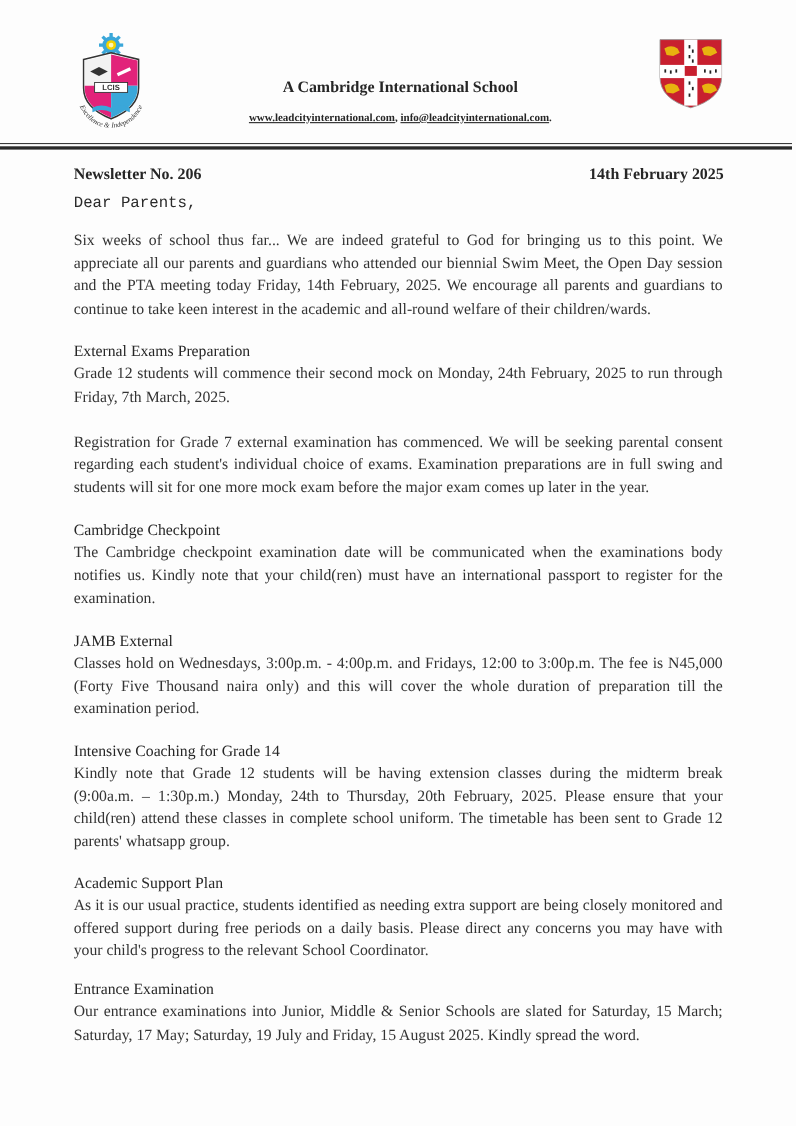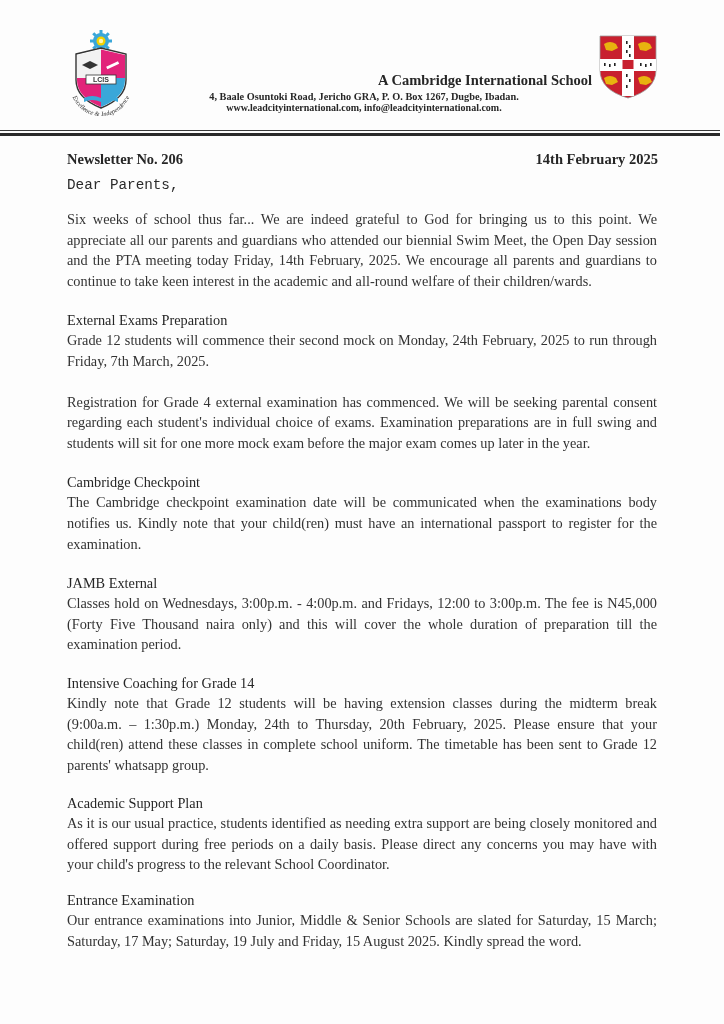--- a/index.html
+++ b/index.html
@@ -10,30 +10,30 @@
   }
   .header { position: absolute; left: 0; top: 0; width: 724px; height: 140px; }
   .logo-left { position: absolute; left: 62px; top: 28px; width: 78px; height: 92px; }
   .logo-right { position: absolute; left: 598px; top: 34px; width: 60px; height: 66px; }
   .title {
     position: absolute; left: 136px; top: 34px; width: 456px; text-align: center;
     font-family: "Liberation Sans", "DejaVu Sans", sans-serif; font-weight: bold;
     font-size: 31px; letter-spacing: 0.1px; color: #262626; line-height: 34px; white-space: nowrap;
   }
   .subtitle {
-    position: absolute; left: 136px; top: 71px; width: 456px; text-align: right;
+    position: absolute; left: 136px; top: 71px; width: 456px; text-align: center;
     font-weight: bold; font-size: 14.5px; color: #262626; line-height: 18px; white-space: nowrap;
   }
   .address, .links, .phones {
     position: absolute; left: 136px; width: 456px; text-align: center;
     font-size: 10px; font-weight: bold; color: #262626; line-height: 11px; white-space: nowrap;
   }
   .address { top: 91px; font-size: 10.3px; }
   .links { top: 102px; }
-  .links a { color: #262626; }
+  .links a { color: #262626; text-decoration: underline; }
   .phones { top: 113px; }
   .rule-thin { position: absolute; left: 0; top: 130px; width: 720px; height: 1px; background: #3a3a3a; }
   .rule-thick { position: absolute; left: 0; top: 133px; width: 720px; height: 3px; background: #2a2a2a; }
 
   .meta-left, .meta-right {
     position: absolute; top: 150px; font-weight: bold; font-size: 14.5px; color: #262626; line-height: 18px;
   }
   .meta-left { left: 67px; }
   .meta-right { right: 66px; }
 
@@ -88,21 +88,20 @@
 
     <path d="M22 70 Q30 66 39 70 Q48 66 56 70 L56 74 Q48 70 39 74 Q30 70 22 74 Z" fill="#3aa7d9"></path>
 
     <path id="mottoArc" d="M6 56 Q14 88 39 88 Q64 88 72 56" fill="none"></path>
     <text font-size="6.5" fill="#333" font-family="Liberation Serif, serif" font-style="italic">
       <textPath href="#mottoArc" startOffset="50%" text-anchor="middle">Excellence &amp; Independence</textPath>
     </text>
   </svg>
 
   <div class="subtitle">A Cambridge International School</div>
-  <div class="address">4, Baale Osuntoki Road, Jericho GRA, P. O. Box 1267, Dugbe, Ibadan.</div>
   <div class="links"><a>www.leadcityinternational.com</a><span>, </span><a>info@leadcityinternational.com</a><span>.</span></div>
 
   <svg class="logo-right" viewBox="0 0 60 66">
     <path d="M2 2 L58 2 L58 36 Q58 56 30 64 Q2 56 2 36 Z" fill="#c8202f" stroke="#999" stroke-width="0.8"></path>
 
     <rect x="24" y="2" width="12" height="60" fill="#ffffff"></rect>
     <rect x="2" y="25" width="56" height="12" fill="#ffffff"></rect>
     <g fill="#222">
       <rect x="28" y="7" width="1.6" height="3"></rect>
         <rect x="31" y="11" width="1.6" height="3"></rect>
@@ -138,21 +137,21 @@
 
 <div class="content">
   <div class="salutation">Dear Parents,</div>
   <p class="body">Six weeks of school thus far... We are indeed grateful to God for bringing us to this point. We appreciate all our parents and guardians who attended our biennial Swim Meet, the Open Day session and the PTA meeting today Friday, 14th February, 2025. We encourage all parents and guardians to continue to take keen interest in the academic and all-round welfare of their children/wards.</p>
 
   <div class="gap-large"></div>
   <div class="section">
     <h2>External Exams Preparation</h2>
     <p class="body">Grade 12 students will commence their second mock on Monday, 24th February, 2025 to run through Friday, 7th March, 2025.</p>
     <div class="gap-large"></div>
-    <p class="body">Registration for Grade 4 external examination has commenced. We will be seeking parental consent regarding each student's individual choice of exams. Examination preparations are in full swing and students will sit for one more mock exam before the major exam comes up later in the year.</p>
+    <p class="body">Registration for Grade 7 external examination has commenced. We will be seeking parental consent regarding each student's individual choice of exams. Examination preparations are in full swing and students will sit for one more mock exam before the major exam comes up later in the year.</p>
   </div>
 
   <div class="gap-large"></div>
   <div class="section">
     <h2>Cambridge Checkpoint</h2>
     <p class="body">The Cambridge checkpoint examination date will be communicated when the examinations body notifies us. Kindly note that your child(ren) must have an international passport to register for the examination.</p>
   </div>
 
   <div class="gap-large"></div>
   <div class="section">

